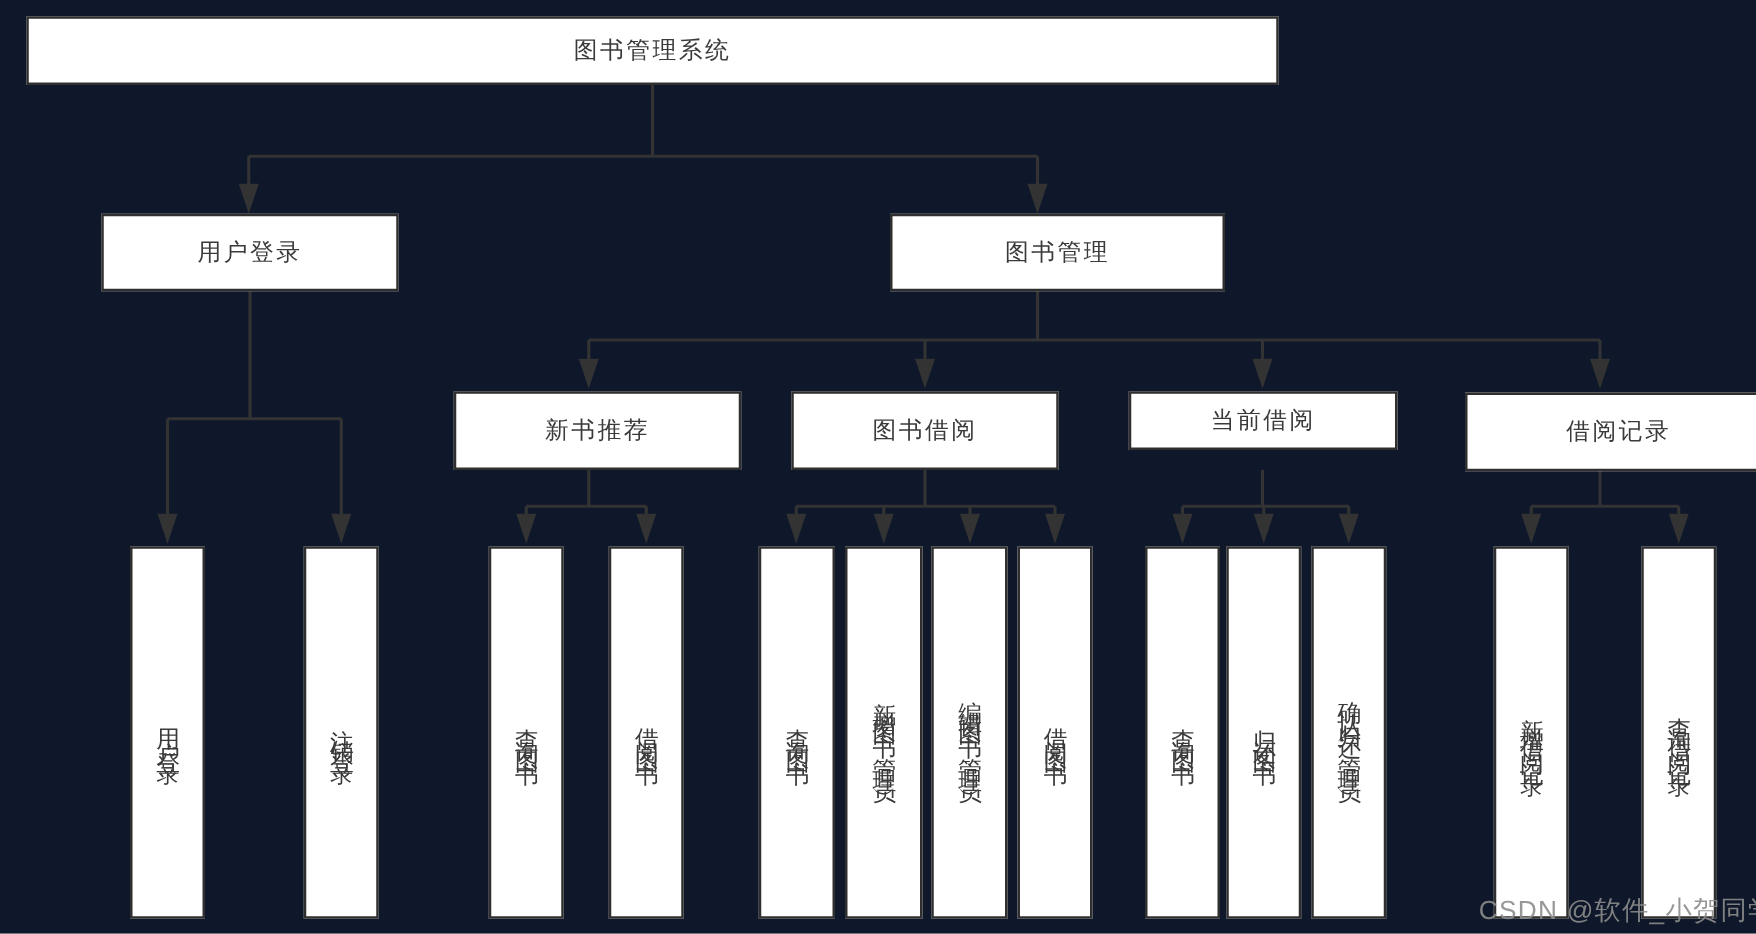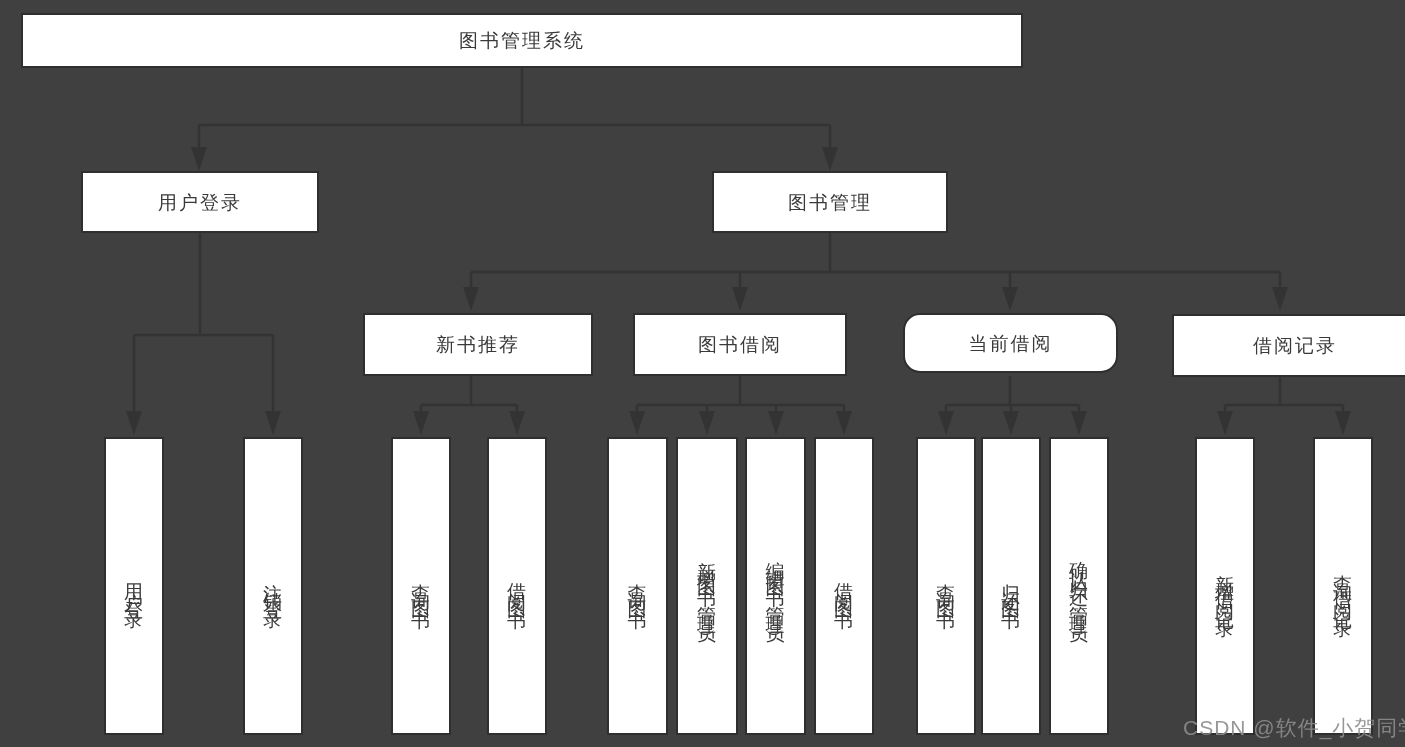--- a/index.html
+++ b/index.html
@@ -1,20 +1,20 @@
 <!DOCTYPE html>
 <html lang="zh"><head>
 <meta charset="utf-8">
 <style>
   html, body { margin: 0; padding: 0; background: #ffffff; }
   .stage {
     position: relative;
     width: 1405px;
     height: 747px;
-    background: #404040;
+    background: #0f172a;
     font-family: "Liberation Sans", "DejaVu Sans", sans-serif;
     overflow: hidden;
   }
   .node {
     position: absolute;
     box-sizing: border-box;
     border: 2.5px solid #2f2f2f;
     background: #ffffff;
     color: #3a3a3a;
     display: flex;
@@ -108,31 +108,31 @@
     </g>
   </svg>
 
   <div class="node box-h" style="left:21px; top:13px; width:1002px; height:55px;">
     <span>图书管理系统</span>
   </div>
 
   <div class="node box-h" style="left:81px; top:171px; width:238px; height:62px;">
     <span>用户登录</span>
   </div>
-  <div class="node box-h" style="left:712px; top:171px; width:236px; height:62px;">
+  <div class="node box-h" style="left:712px; top:171px; width:268px; height:62px;">
     <span>图书管理</span>
   </div>
 
   <div class="node box-h" style="left:363px; top:313px; width:230px; height:63px;">
     <span>新书推荐</span>
   </div>
   <div class="node box-h" style="left:633px; top:313px; width:214px; height:63px;justify-content:center;">
     <span>图书借阅</span>
   </div>
-  <div class="node box-h" style="left:903px; top:313px; width:215px; height:60px;border-radius:17px;">
+  <div class="node box-h" style="left:903px; top:313px; width:215px; height:47px;">
     <span>当前借阅</span>
   </div>
   <div class="node box-h" style="left:1172px; top:314px; width:246px; height:63px;">
     <span>借阅记录</span>
   </div>
 
   <div class="node box-v" style="left:104px; top:437px; width:60px; height:298px;">
     <span>用户登录</span>
   </div>
   <div class="node box-v" style="left:243px; top:437px; width:60px; height:298px;">

